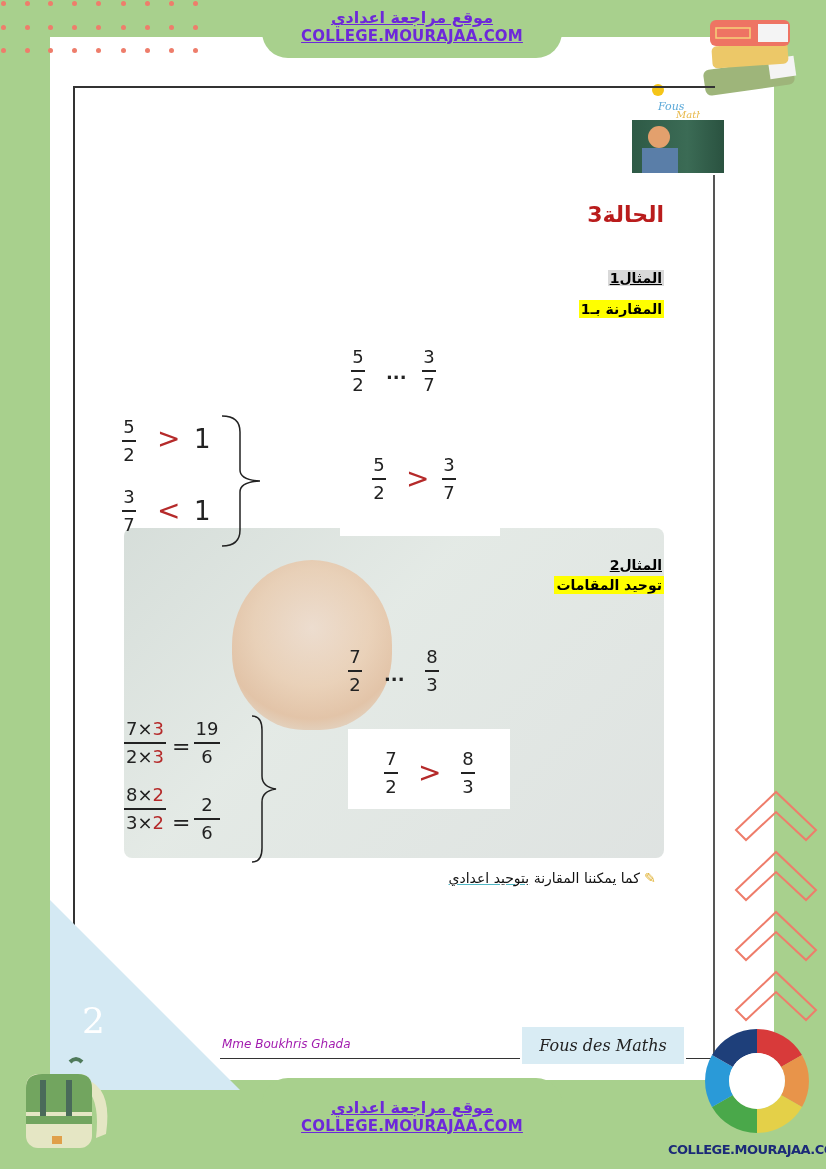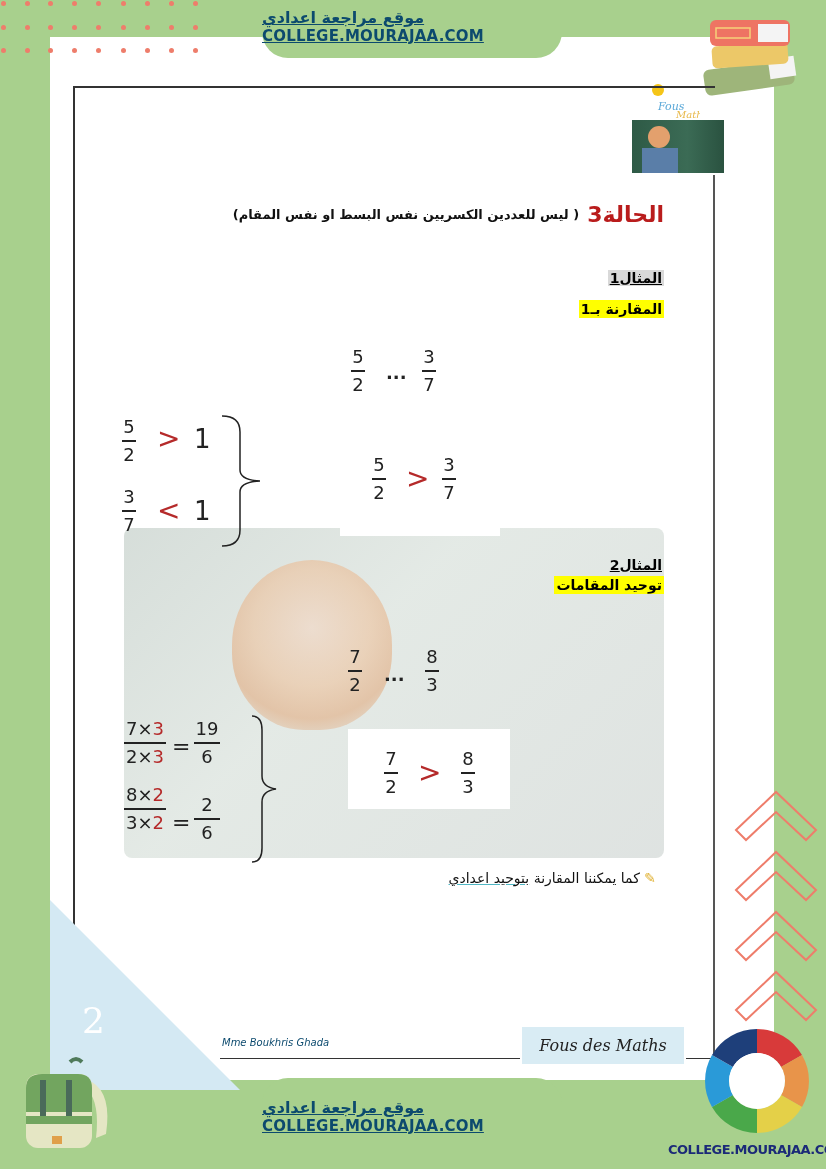--- a/index.html
+++ b/index.html
@@ -2,21 +2,21 @@
 <html><head>
 <meta charset="utf-8">
 <style>
   html,body{margin:0;padding:0;}
   body{width:826px;height:1169px;position:relative;overflow:hidden;background:#a8d08d;font-family:"DejaVu Sans",sans-serif;}
   .page-white{position:absolute;left:50px;top:37px;width:724px;height:1043px;background:#fff;}
   .left-strip{position:absolute;left:0;top:0;width:50px;height:1169px;background:#a8d08d;}
   .top-band{position:absolute;left:0;top:0;width:265px;height:37px;background:#a8d08d;}
   .dots{position:absolute;left:0;top:0;}
   .dot{position:absolute;width:5px;height:5px;border-radius:50%;background:#ee7d6b;}
-  .tab{position:absolute;background:#a8d08d;border-radius:22px;text-align:left;color:#0c4a6e;}
+  .tab{position:absolute;background:#a8d08d;border-radius:22px;text-align:center;color:#6d28d9;}
   .tab-top{left:262px;top:0;width:300px;height:58px;border-radius:0 0 26px 26px;}
   .tab-bottom{left:262px;top:1078px;width:300px;height:91px;border-radius:26px 26px 0 0;}
   .tab .ar{display:block;font-size:16px;font-weight:bold;text-decoration:underline;direction:rtl;}
   .tab .lat{display:block;font-size:15px;font-weight:bold;text-decoration:underline;letter-spacing:0.2px;}
   .tab-top .ar{margin-top:8px;}
   .tab-bottom .ar{margin-top:20px;}
   .right-band{position:absolute;left:775px;top:0;width:51px;height:1169px;background:#a8d08d;}
   .frame{position:absolute;left:73px;top:86px;width:640px;height:970px;border-left:2px solid #333;border-top:2px solid #333;}
   .frame-right{position:absolute;left:713px;top:175px;width:2px;height:880px;background:#555;}
   .tri{position:absolute;left:50px;top:900px;width:0;height:0;border-left:190px solid #d4e9f3;border-top:190px solid transparent;}
@@ -34,21 +34,21 @@
   .frac .n,.frac .d{display:block;}
   .red{color:#b52a2a;}
   .sym{position:absolute;font-size:28px;color:#b52a2a;}
   .one{position:absolute;font-size:26px;color:#222;}
   .dots3{position:absolute;font-size:18px;color:#222;font-weight:bold;}
   .eq{position:absolute;font-size:22px;color:#222;}
   .brace{position:absolute;}
   .white-box{position:absolute;background:#fff;}
   .note{position:absolute;right:170px;top:870px;direction:rtl;font-size:14px;color:#111;}
   .note u{text-decoration-color:#4fb6c4;}
-  .footer-name{position:absolute;left:222px;top:1037px;font-size:10px;font-style:italic;color:#0c4a6e;}
+  .footer-name{position:absolute;left:222px;top:1037px;font-size:12px;font-style:italic;color:#a21caf;}
   .footer-line{position:absolute;left:220px;top:1058px;width:300px;height:1px;background:#333;}
   .footer-line2{position:absolute;left:686px;top:1058px;width:30px;height:1px;background:#333;}
   .footer-brand{position:absolute;left:522px;top:1027px;width:162px;height:37px;background:#d9ecf4;font-family:"DejaVu Serif",serif;font-style:italic;font-size:16px;color:#222;text-align:center;line-height:37px;}
   .logo-ring{position:absolute;left:697px;top:1026px;width:120px;height:110px;}
   .logo-text{position:absolute;left:668px;top:1142px;width:150px;text-align:center;font-size:13px;font-weight:bold;color:#1b2a78;letter-spacing:-0.5px;}
   .chev{position:absolute;left:734px;}
 </style>
 </head>
 <body>
 
@@ -114,21 +114,20 @@
 </div>
 
 <div class="frame"></div>
 <div class="frame-right"></div>
 
 <div class="bg-photo"></div>
 <div class="kid"></div>
 
 <div class="heading">
   <span class="h-title">الحالة3</span>
-  <span class="h-sub">( ليس للعددين الكسريين نفس البسط او نفس المقام)</span>
 </div>
 
 <div class="ex-label" style="top:270px">المثال1</div>
 <div class="hl" style="top:300px">المقارنة بـ1</div>
 
 <div class="frac" style="left:351px;top:348px">
     <span class="n">5</span>
     <span class="bar"></span>
     <span class="d">2</span>
   </div>

